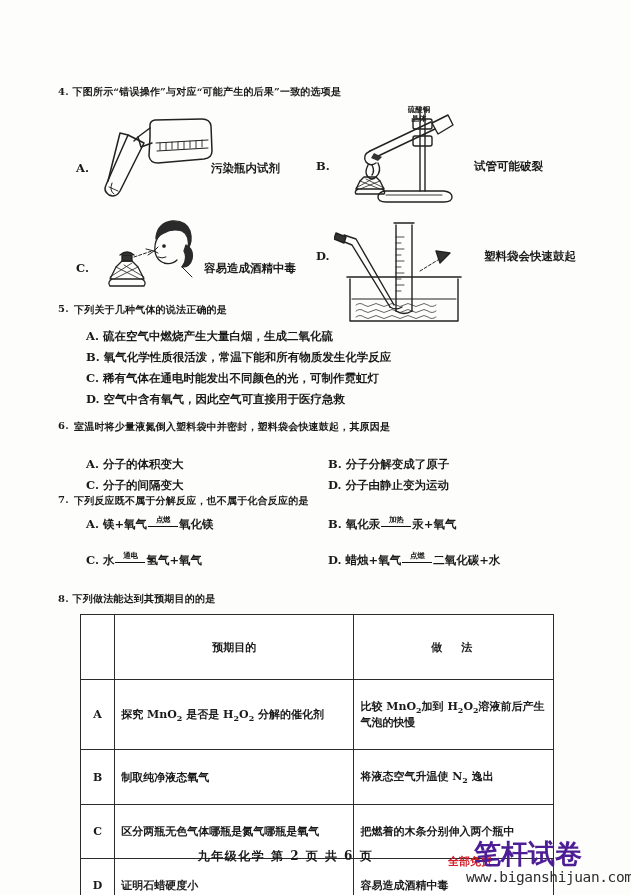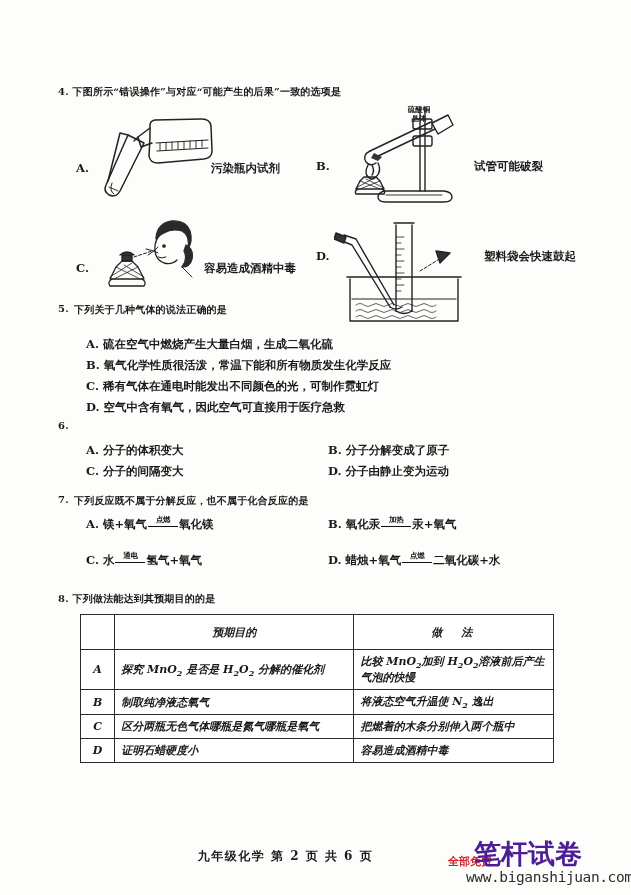--- a/index.html
+++ b/index.html
@@ -103,24 +103,23 @@
     left: 22px;
     top: 22px;
     border-collapse: collapse;
     width: 474px;
     background: #fff;
   }
   table.qtable td, table.qtable th {
     border: 1.3px solid #2b2b2b;
     font-size: 11px;
     font-weight: bold;
-    padding: 4px 6px;
+    padding: 19px 6px;
     vertical-align: middle;
     font-family: "DejaVu Serif", "Liberation Serif", serif;
-    font-style: italic;
   }
   table.qtable th { text-align: center; height: 26px; }
   td.idx { width: 22px; text-align: center; font-family: "Liberation Serif", serif; }
   td.purpose { width: 238px; }
   td.method  { width: 196px; }
   .hdr-purpose { width: 238px; }
   .hdr-method  { width: 196px; letter-spacing: 4px; }
   sub { font-size: 8px; }
 
   
@@ -338,21 +337,21 @@
       </svg>
       <span class="fig-caption" style="left:168px; top:36px;">塑料袋会快速鼓起</span>
     </div>
   </div>
 
   <div class="qblock" style="top:303px;">
     <div class="qstem q-line">
       <span class="num">5.</span>
       <span>下列关于几种气体的说法正确的是</span>
     </div>
-    <div class="opt-row" style="margin-top:20px;text-decoration:underline;">
+    <div class="opt-row" style="margin-top:12px;text-decoration:underline;">
       <span class="opt opt-single">
         <span>A.</span>
         <span>硫在空气中燃烧产生大量白烟，生成二氧化硫</span>
       </span>
     </div>
     <div class="opt-row">
       <span class="opt opt-single">
         <span>B.</span>
         <span>氧气化学性质很活泼，常温下能和所有物质发生化学反应</span>
       </span>
@@ -367,20 +366,21 @@
       <span class="opt opt-single">
         <span>D.</span>
         <span>空气中含有氧气，因此空气可直接用于医疗急救</span>
       </span>
     </div>
   </div>
 
   <div class="qblock" style="top:420px;">
     <div class="qstem q-line">
       <span class="num">6.</span>
+      <span>室温时将少量液氮倒入塑料袋中并密封，塑料袋会快速鼓起，其原因是</span>
     </div>
     <div class="opt-row" style="margin-top:23px;">
       <span class="opt opt-a">
         <span>A.</span>
         <span>分子的体积变大</span>
       </span>
       <span class="opt opt-b">
         <span>B.</span>
         <span>分子分解变成了原子</span>
       </span>

